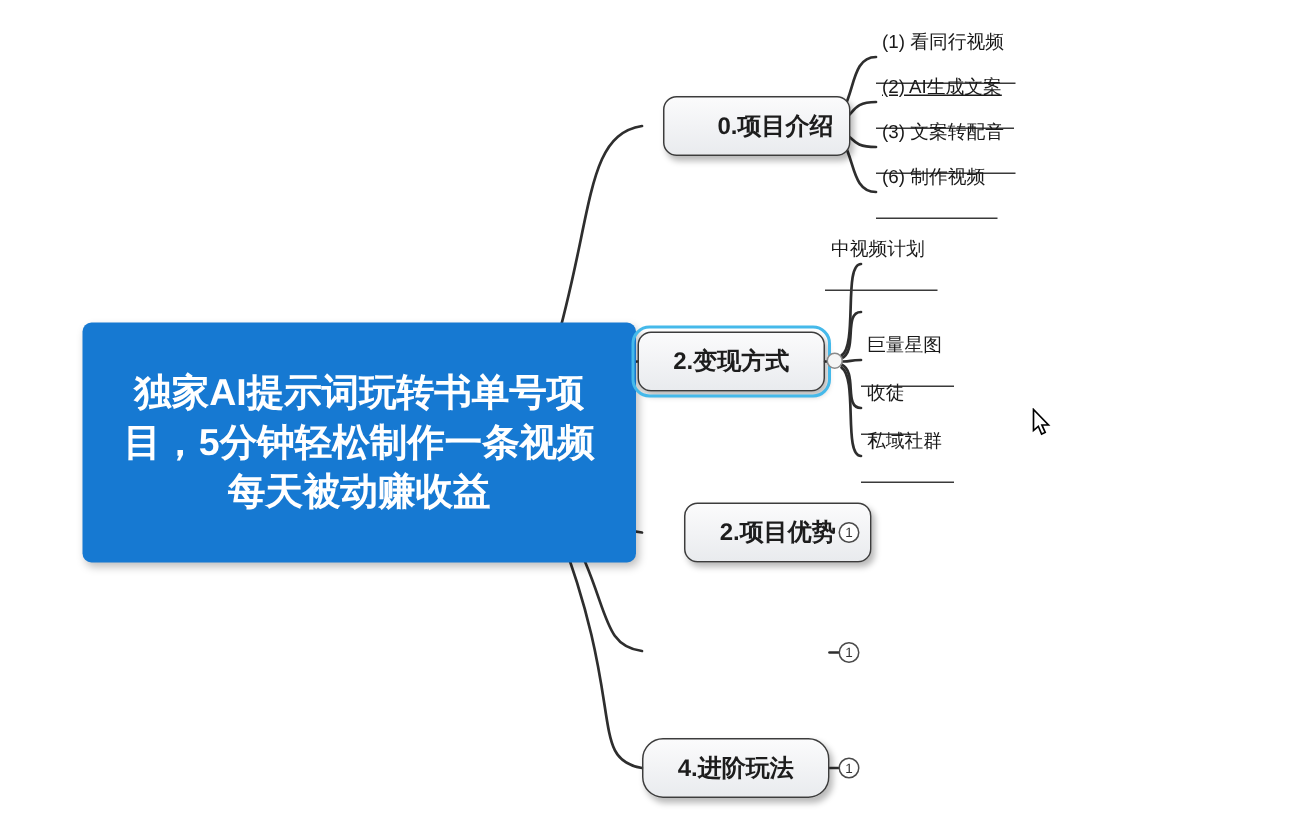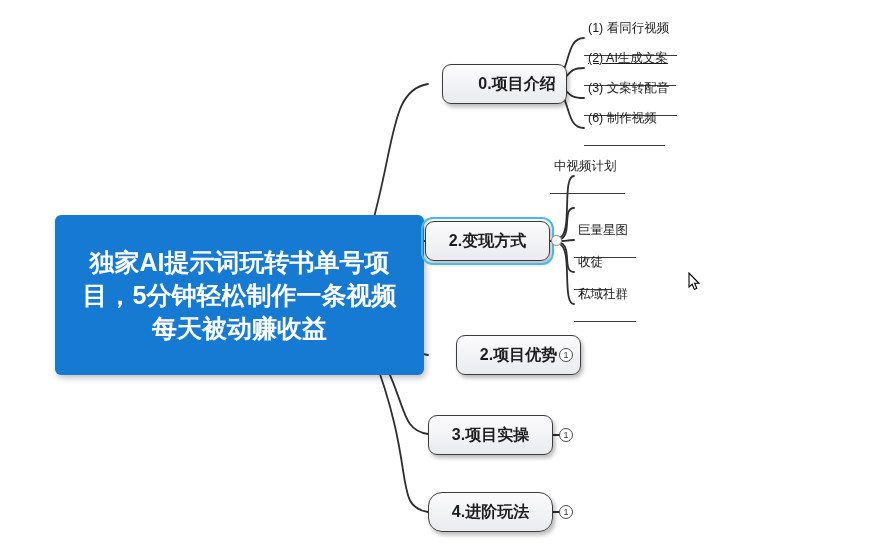--- a/index.html
+++ b/index.html
@@ -153,23 +153,20 @@
   </div>
 
   <div class="topic selected" style="left:425px; top:221px;">
     <span class="topic-label">2.变现方式</span>
   </div>
 
   <div class="topic" style="left:428px; top:335px;margin-left:28px;">
     <span class="topic-label">2.项目优势</span>
   </div>
 
-  <div class="topic" style="left:428px; top:415px;">
-    <span class="topic-label">3.项目实操</span>
-  </div>
 
   <div class="topic" style="left:428px; top:492px;border-radius:14px;">
     <span class="topic-label">4.进阶玩法</span>
   </div>
 
   <div class="child-topic" style="left:584px; top:20px;">(1) 看同行视频</div>
   <div class="child-topic" style="left:584px; top:50px;text-decoration:underline;">(2) AI生成文案</div>
   <div class="child-topic" style="left:584px; top:80px;">(3) 文案转配音</div>
   <div class="child-topic" style="left:584px; top:110px;">(6) 制作视频</div>
 

